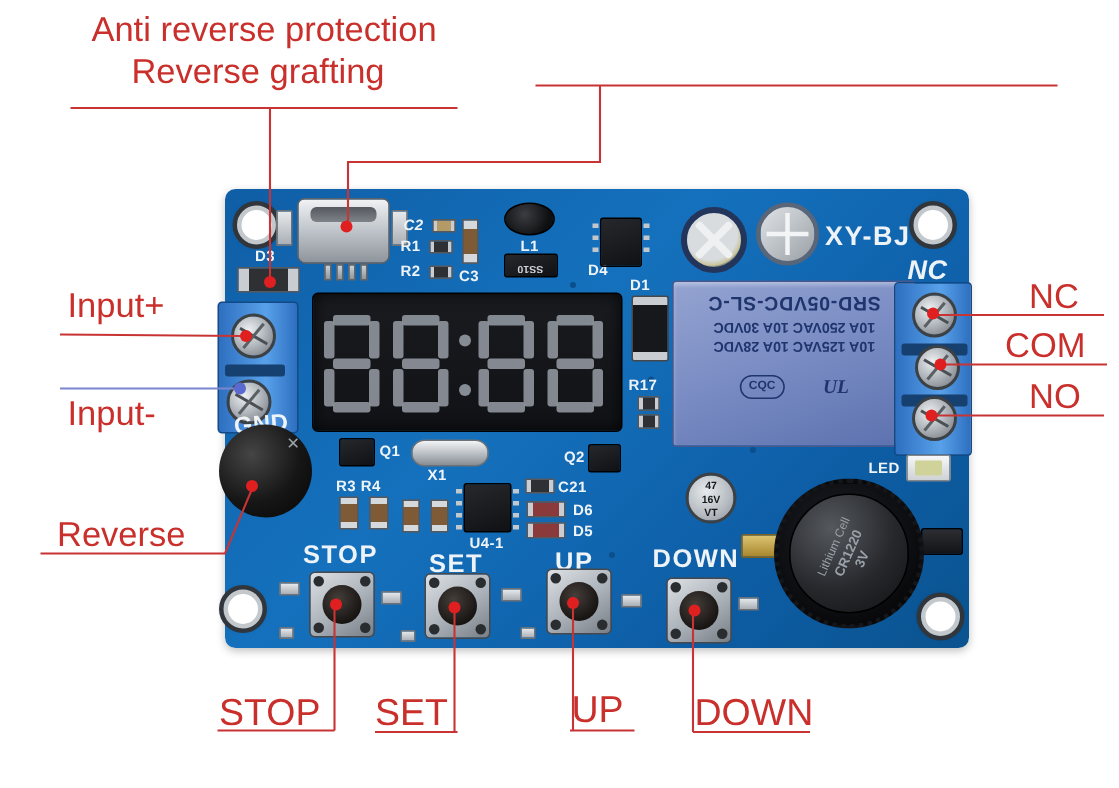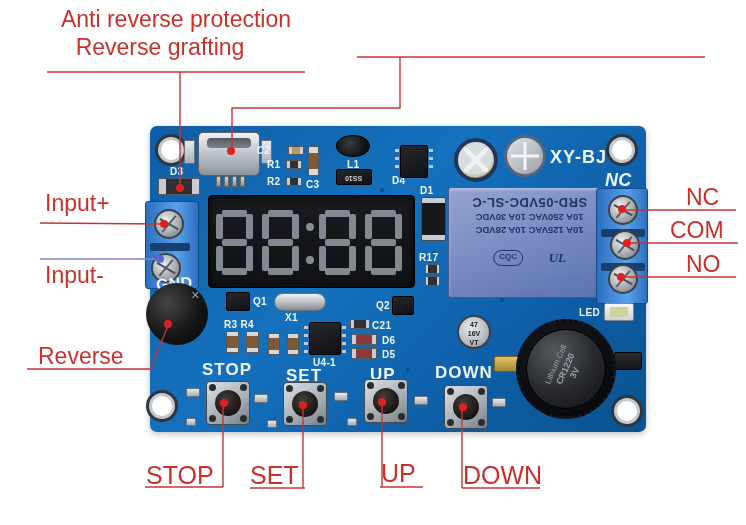--- a/index.html
+++ b/index.html
@@ -130,21 +130,21 @@
     <div class="pad" style="left:111px;top:14px;width:11px;height:24px;"></div>
     <div class="usb" style="left:48px;top:6px;width:62px;height:44px;"></div>
     <div class="usb-pin" style="left:66px;top:50px;"></div>
     <div class="usb-pin" style="left:74px;top:50px;"></div>
     <div class="usb-pin" style="left:82px;top:50px;"></div>
     <div class="usb-pin" style="left:90px;top:50px;"></div>
 
     <div class="silk" style="left:20px;top:40px;">D3</div>
     <div class="smd" style="left:8px;top:52px;width:42px;height:17px;"></div>
 
-    <div class="silk" style="left:107px;top:19px;font-style:italic;">C2</div>
+    <div class="silk" style="left:119px;top:19px;font-style:italic;">C2</div>
     <div class="smd-tan" style="left:138px;top:20px;width:16px;height:9px;"></div>
     <div class="silk" style="left:117px;top:33px;">R1</div>
     <div class="smd" style="left:136px;top:34px;width:16px;height:9px;"></div>
     <div class="silk" style="left:117px;top:50px;">R2</div>
     <div class="smd" style="left:136px;top:51px;width:16px;height:9px;"></div>
     <div class="smd-v" style="left:158px;top:20px;width:11px;height:30px;"></div>
     <div class="silk" style="left:156px;top:53px;">C3</div>
 
     <div class="coil" style="left:186px;top:9px;width:34px;height:22px;"></div>
     <div class="silk" style="left:197px;top:33px;">L1</div>
@@ -331,21 +331,21 @@
     <div class="pad" style="left:104px;top:268px;width:14px;height:9px;"></div>
     <div class="pad" style="left:184px;top:266px;width:14px;height:9px;"></div>
     <div class="pad" style="left:264px;top:270px;width:14px;height:9px;"></div>
     <div class="pad" style="left:342px;top:272px;width:14px;height:9px;"></div>
     <div class="pad" style="left:36px;top:292px;width:10px;height:8px;"></div>
     <div class="pad" style="left:117px;top:294px;width:10px;height:8px;"></div>
     <div class="pad" style="left:197px;top:292px;width:10px;height:8px;"></div>
   </div>
 
   <div class="ann center" style="left:48px;top:6px;width:256px;font-size:23px;">Anti reverse protection</div>
-  <div class="ann center" style="left:32px;top:34px;width:256px;font-size:23px;">Reverse grafting</div>
+  <div class="ann center" style="left:44px;top:34px;width:256px;font-size:23px;">Reverse grafting</div>
   <div class="ann" style="left:45px;top:190px;font-size:23px;">Input+</div>
   <div class="ann" style="left:45px;top:262px;font-size:23px;">Input-</div>
   <div class="ann" style="left:38px;top:343px;font-size:23px;">Reverse</div>
   <div class="ann" style="left:686px;top:184px;font-size:23px;">NC</div>
   <div class="ann" style="left:670px;top:217px;font-size:23px;">COM</div>
   <div class="ann" style="left:686px;top:251px;font-size:23px;">NO</div>
   <div class="ann" style="left:146px;top:461px;font-size:25px;">STOP</div>
   <div class="ann" style="left:250px;top:461px;font-size:25px;">SET</div>
   <div class="ann" style="left:381px;top:459px;font-size:25px;">UP</div>
   <div class="ann" style="left:463px;top:461px;font-size:25px;">DOWN</div>

